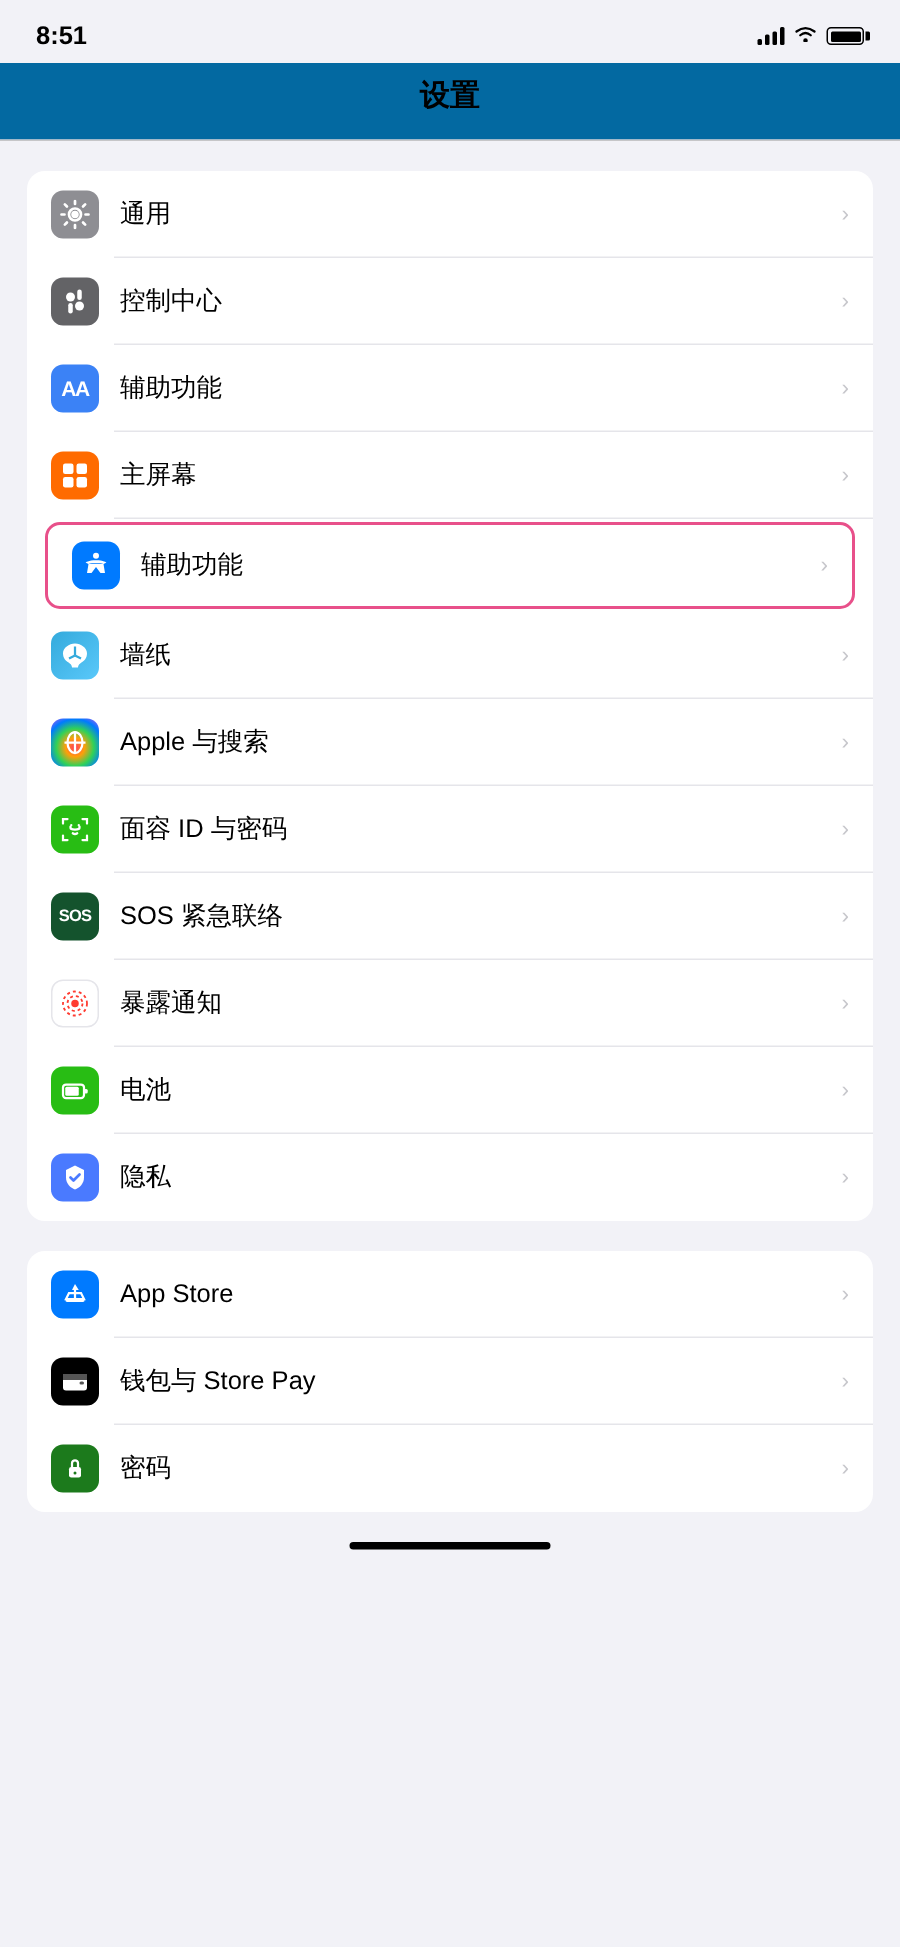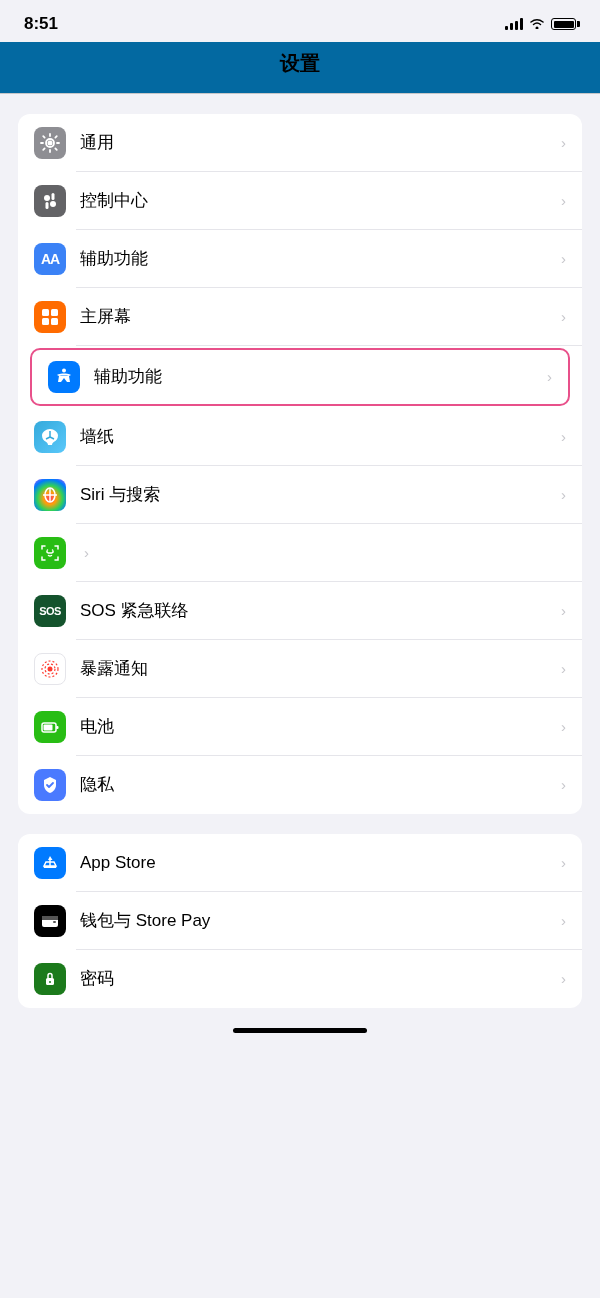--- a/index.html
+++ b/index.html
@@ -287,37 +287,38 @@
   </div>
 
   <div class="settings-row">
     <div class="row-icon" style="background: radial-gradient(circle at 50% 60%, #ff375f, #ff9f0a, #30d158, #007aff, #bf5af2);">
       <svg width="18" height="18" viewBox="0 0 18 18">
         <ellipse cx="9" cy="9" rx="5" ry="7" fill="none" stroke="white" stroke-width="1.5"></ellipse>
         <line x1="9" y1="2" x2="9" y2="16" stroke="white" stroke-width="1.5"></line>
         <line x1="2" y1="9" x2="16" y2="9" stroke="white" stroke-width="1.5"></line>
       </svg>
     </div>
-    <span class="row-label">Siri 与搜索</span>
+    <span class="row-label">Apple 与搜索</span>
     <span class="row-chevron">›</span>
   </div>
 
   <div class="settings-row">
     <div class="row-icon icon-faceid">
       <svg width="20" height="20" viewBox="0 0 20 20" fill="none" stroke="white" stroke-width="1.5" stroke-linecap="round">
         <path d="M2 6 L2 3 L5 3"></path>
         <path d="M15 3 L18 3 L18 6"></path>
         <path d="M18 14 L18 17 L15 17"></path>
         <path d="M5 17 L2 17 L2 14"></path>
         <path d="M7 8 L7 9 C7 9 7 10 10 10 C13 10 13 9 13 9 L13 8"></path>
         <line x1="7.5" y1="7" x2="7.5" y2="7.1"></line>
         <line x1="12.5" y1="7" x2="12.5" y2="7.1"></line>
         <path d="M8.5 12.5 Q10 13.5 11.5 12.5"></path>
       </svg>
     </div>
+    <span class="row-label">面容 ID 与密码</span>
     <span class="row-chevron">›</span>
   </div>
 
   <div class="settings-row">
     <div class="row-icon icon-sos">
       <span style="font-size:11px;font-weight:700;color:white;letter-spacing:-0.5px;">SOS</span>
     </div>
     <span class="row-label">SOS 紧急联络</span>
     <span class="row-chevron">›</span>
   </div>

